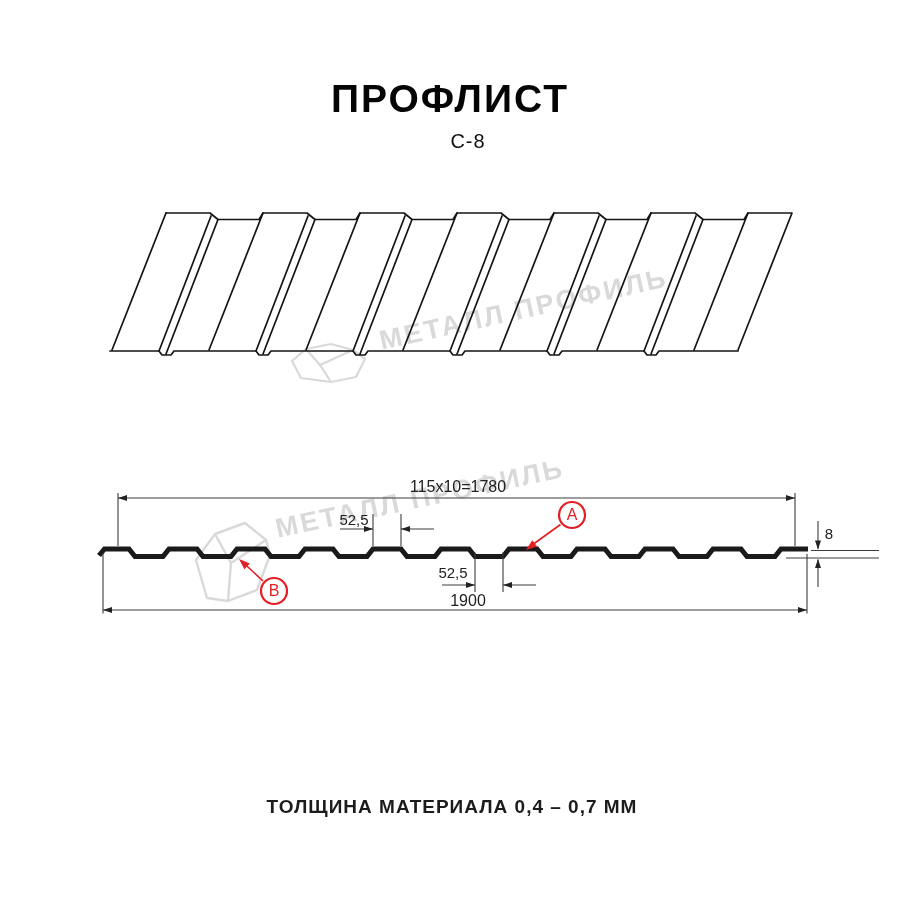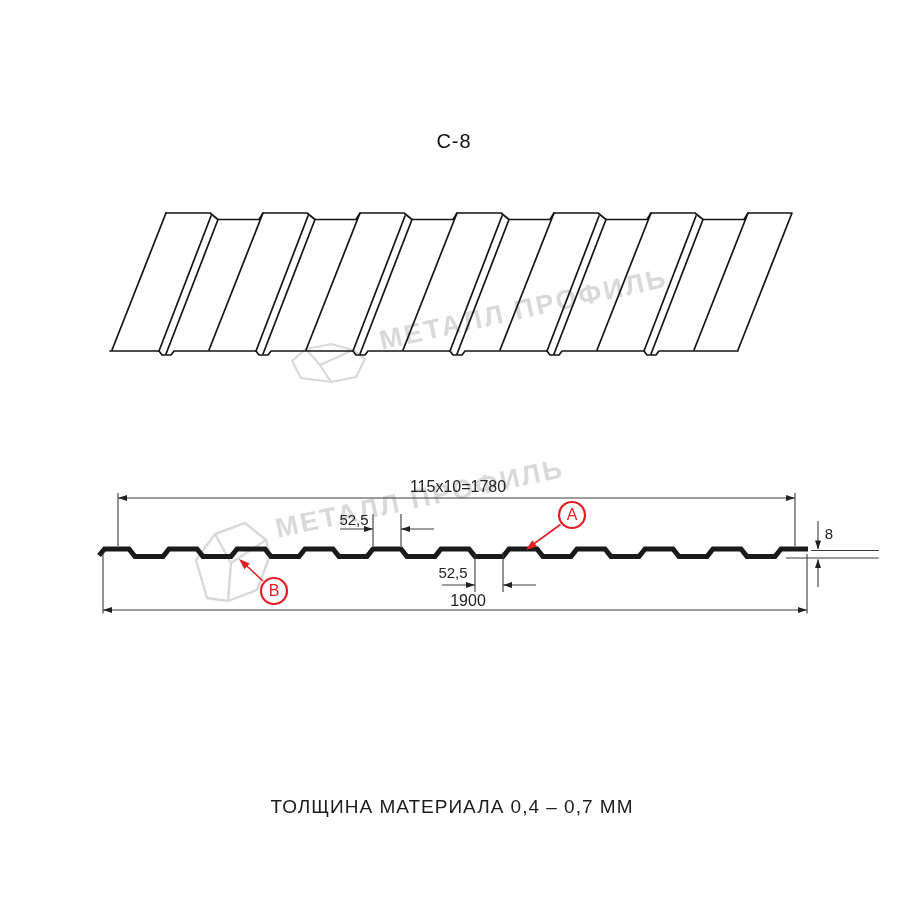--- a/index.html
+++ b/index.html
@@ -78,25 +78,26 @@
       <path stroke-width="1.6" d="M560.5 524.5 L528 548"></path>
       <path fill="#e31e24" stroke="none" d="M526 550 L532.3 540.2 L537.1 546.6 Z"></path>
     </g>
     <g stroke="#e31e24" fill="none" stroke-width="2.2">
       <circle cx="274" cy="591" r="13"></circle>
       <path stroke-width="1.6" d="M263 581 L241 560.5"></path>
       <path fill="#e31e24" stroke="none" d="M239 559 L249.8 563.5 L244.4 569.3 Z"></path>
     </g>
   </svg>
 
-  <div class="abs ctr subtitle" style="left:454px;top:141px;">С-8</div>
+  <div class="abs ctr title" style="left:450px;top:99px;">ПРОФЛИСТ</div>
+  <div class="abs ctr subtitle" style="left:468px;top:141px;">С-8</div>
 
   <div class="abs ctr dim-big" style="left:458px;top:487px;">115x10=1780</div>
   <div class="abs ctr dim" style="left:354px;top:519px;">52,5</div>
   <div class="abs ctr dim" style="left:453px;top:572px;">52,5</div>
   <div class="abs ctr dim-big" style="left:468px;top:601px;">1900</div>
   <div class="abs ctr dim" style="left:829px;top:533px;">8</div>
 
   <div class="abs ctr marker-letter" style="left:572px;top:515px;">А</div>
   <div class="abs ctr marker-letter" style="left:274px;top:591px;">В</div>
 
-  <div class="abs ctr footer-note" style="left:452px;top:807px;">ТОЛЩИНА МАТЕРИАЛА 0,4 – 0,7 ММ</div>
+  <div class="abs ctr footer-note" style="left:452px;top:807px;font-weight:bold;">ТОЛЩИНА МАТЕРИАЛА 0,4 – 0,7 ММ</div>
 </div>
 
 </body></html>

